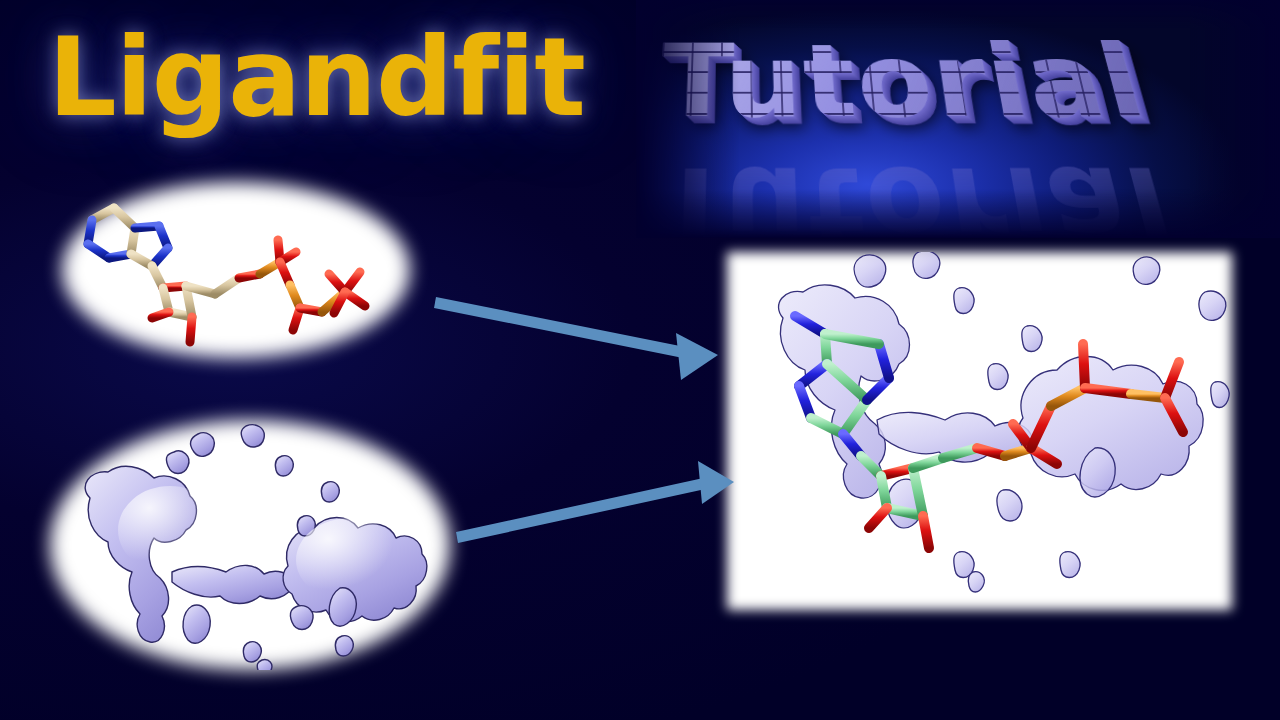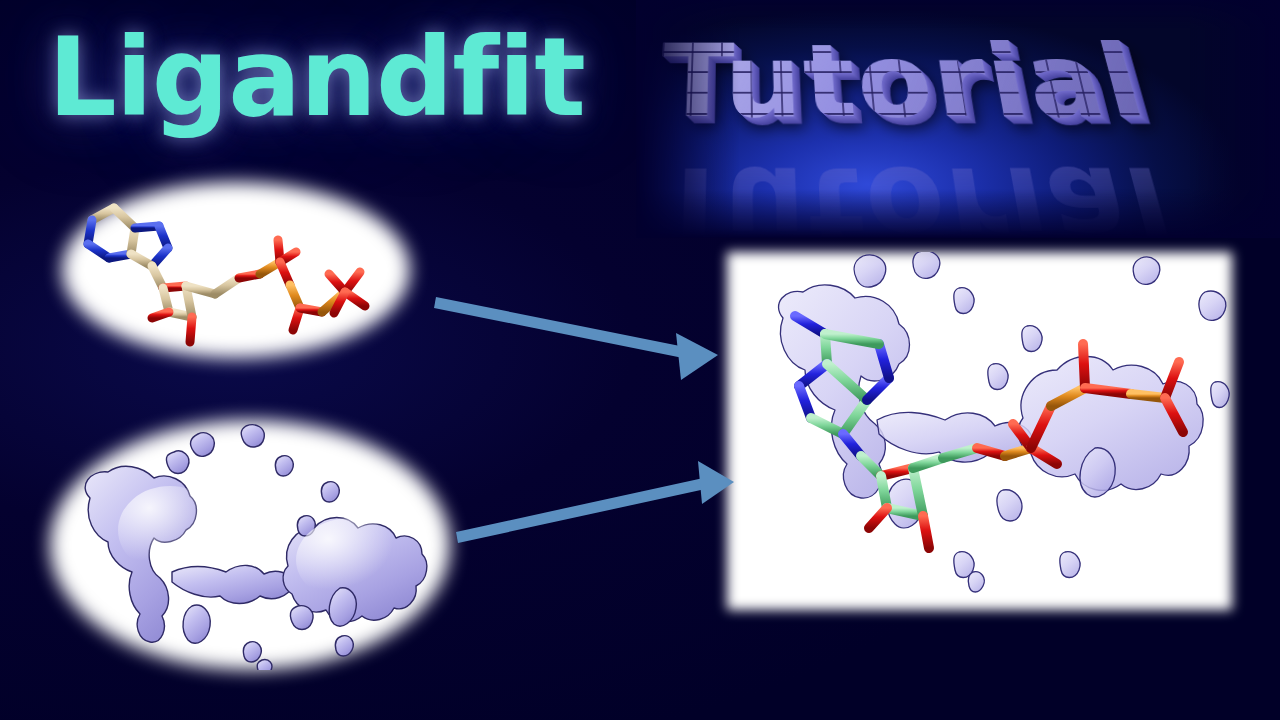--- a/index.html
+++ b/index.html
@@ -18,21 +18,21 @@
     background:
       radial-gradient(ellipse 70% 60% at 18% 48%, #0a0a4a 0%, #04012f 45%, #010028 100%),
       linear-gradient(160deg,#05033c 0%,#02002c 55%,#010026 100%);
   }
 
   
   #title{
     position:absolute;left:48px;top:24px;
     font-size:108px;line-height:1;
     font-weight:bold;
-    color:#5eead4;
+    color:#eab308;
     letter-spacing:-1px;
     font-family:"DejaVu Sans","Liberation Sans",sans-serif;
     text-shadow:
       0 0 18px rgba(180,190,255,.55),
       0 0 46px rgba(90,110,220,.40),
       0 0 90px rgba(40,60,190,.30);
     white-space:nowrap;
   }
 
   

